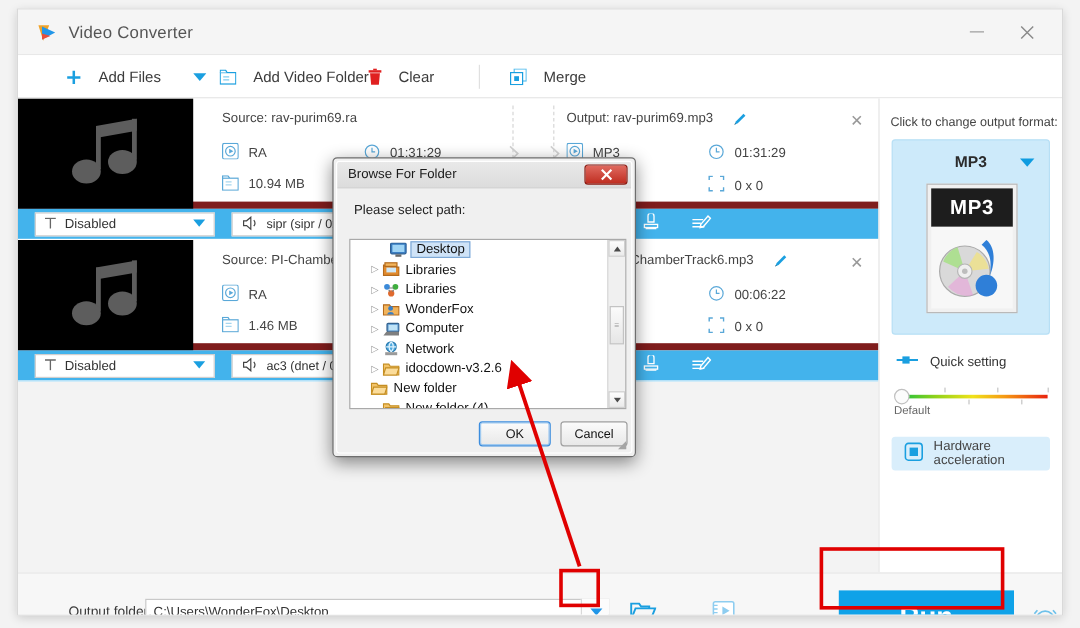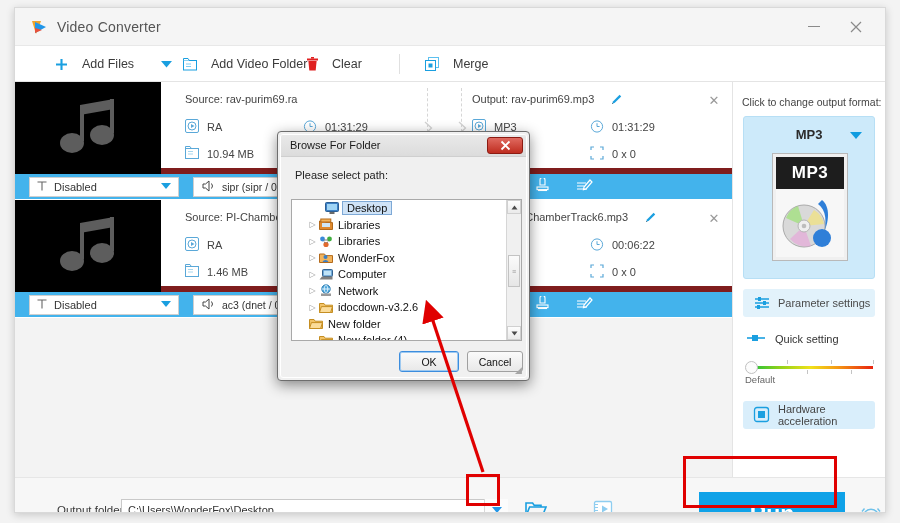--- a/index.html
+++ b/index.html
@@ -723,31 +723,20 @@
                 <path d="M36 18 A21 21 0 0 1 46 32 L26 34 Z" fill="#f2e27a" opacity="0.7"></path>
                 <path d="M12 47 A21 21 0 0 0 33 54 L26 34 Z" fill="#e8a0d8" opacity="0.6"></path>
                 <circle cx="26" cy="34" r="6" fill="#efefef" stroke="#b5b5b5"></circle>
                 <circle cx="26" cy="34" r="2.3" fill="#bdbdbd"></circle>
                 <circle cx="44" cy="46" r="9" fill="#2f7fd8"></circle>
               </svg>
             </div>
           </div>
         </div>
 
-        <div class="panel-btn">
-          <span>
-            <svg width="15" height="13" viewBox="0 0 15 13">
-                <path d="M0 3 H14 M0 7 H14 M0 11 H14" stroke="#1a9fe0" stroke-width="1.4"></path>
-                <rect x="3" y="1" width="3" height="4" fill="#1a9fe0"></rect>
-                <rect x="8" y="5" width="3" height="4" fill="#1a9fe0"></rect>
-                <rect x="2" y="9" width="3" height="4" fill="#1a9fe0"></rect>
-              </svg>
-          </span>
-          <span>Parameter settings</span>
-        </div>
 
         <div class="quick-row">
           <span>
             <svg width="20" height="10" viewBox="0 0 20 10">
                 <path d="M0 5 H18" stroke="#1a9fe0" stroke-width="1.6"></path>
                 <rect x="5" y="2" width="6" height="6" fill="#1a9fe0"></rect>
               </svg>
           </span>
           <span>Quick setting</span>
         </div>

